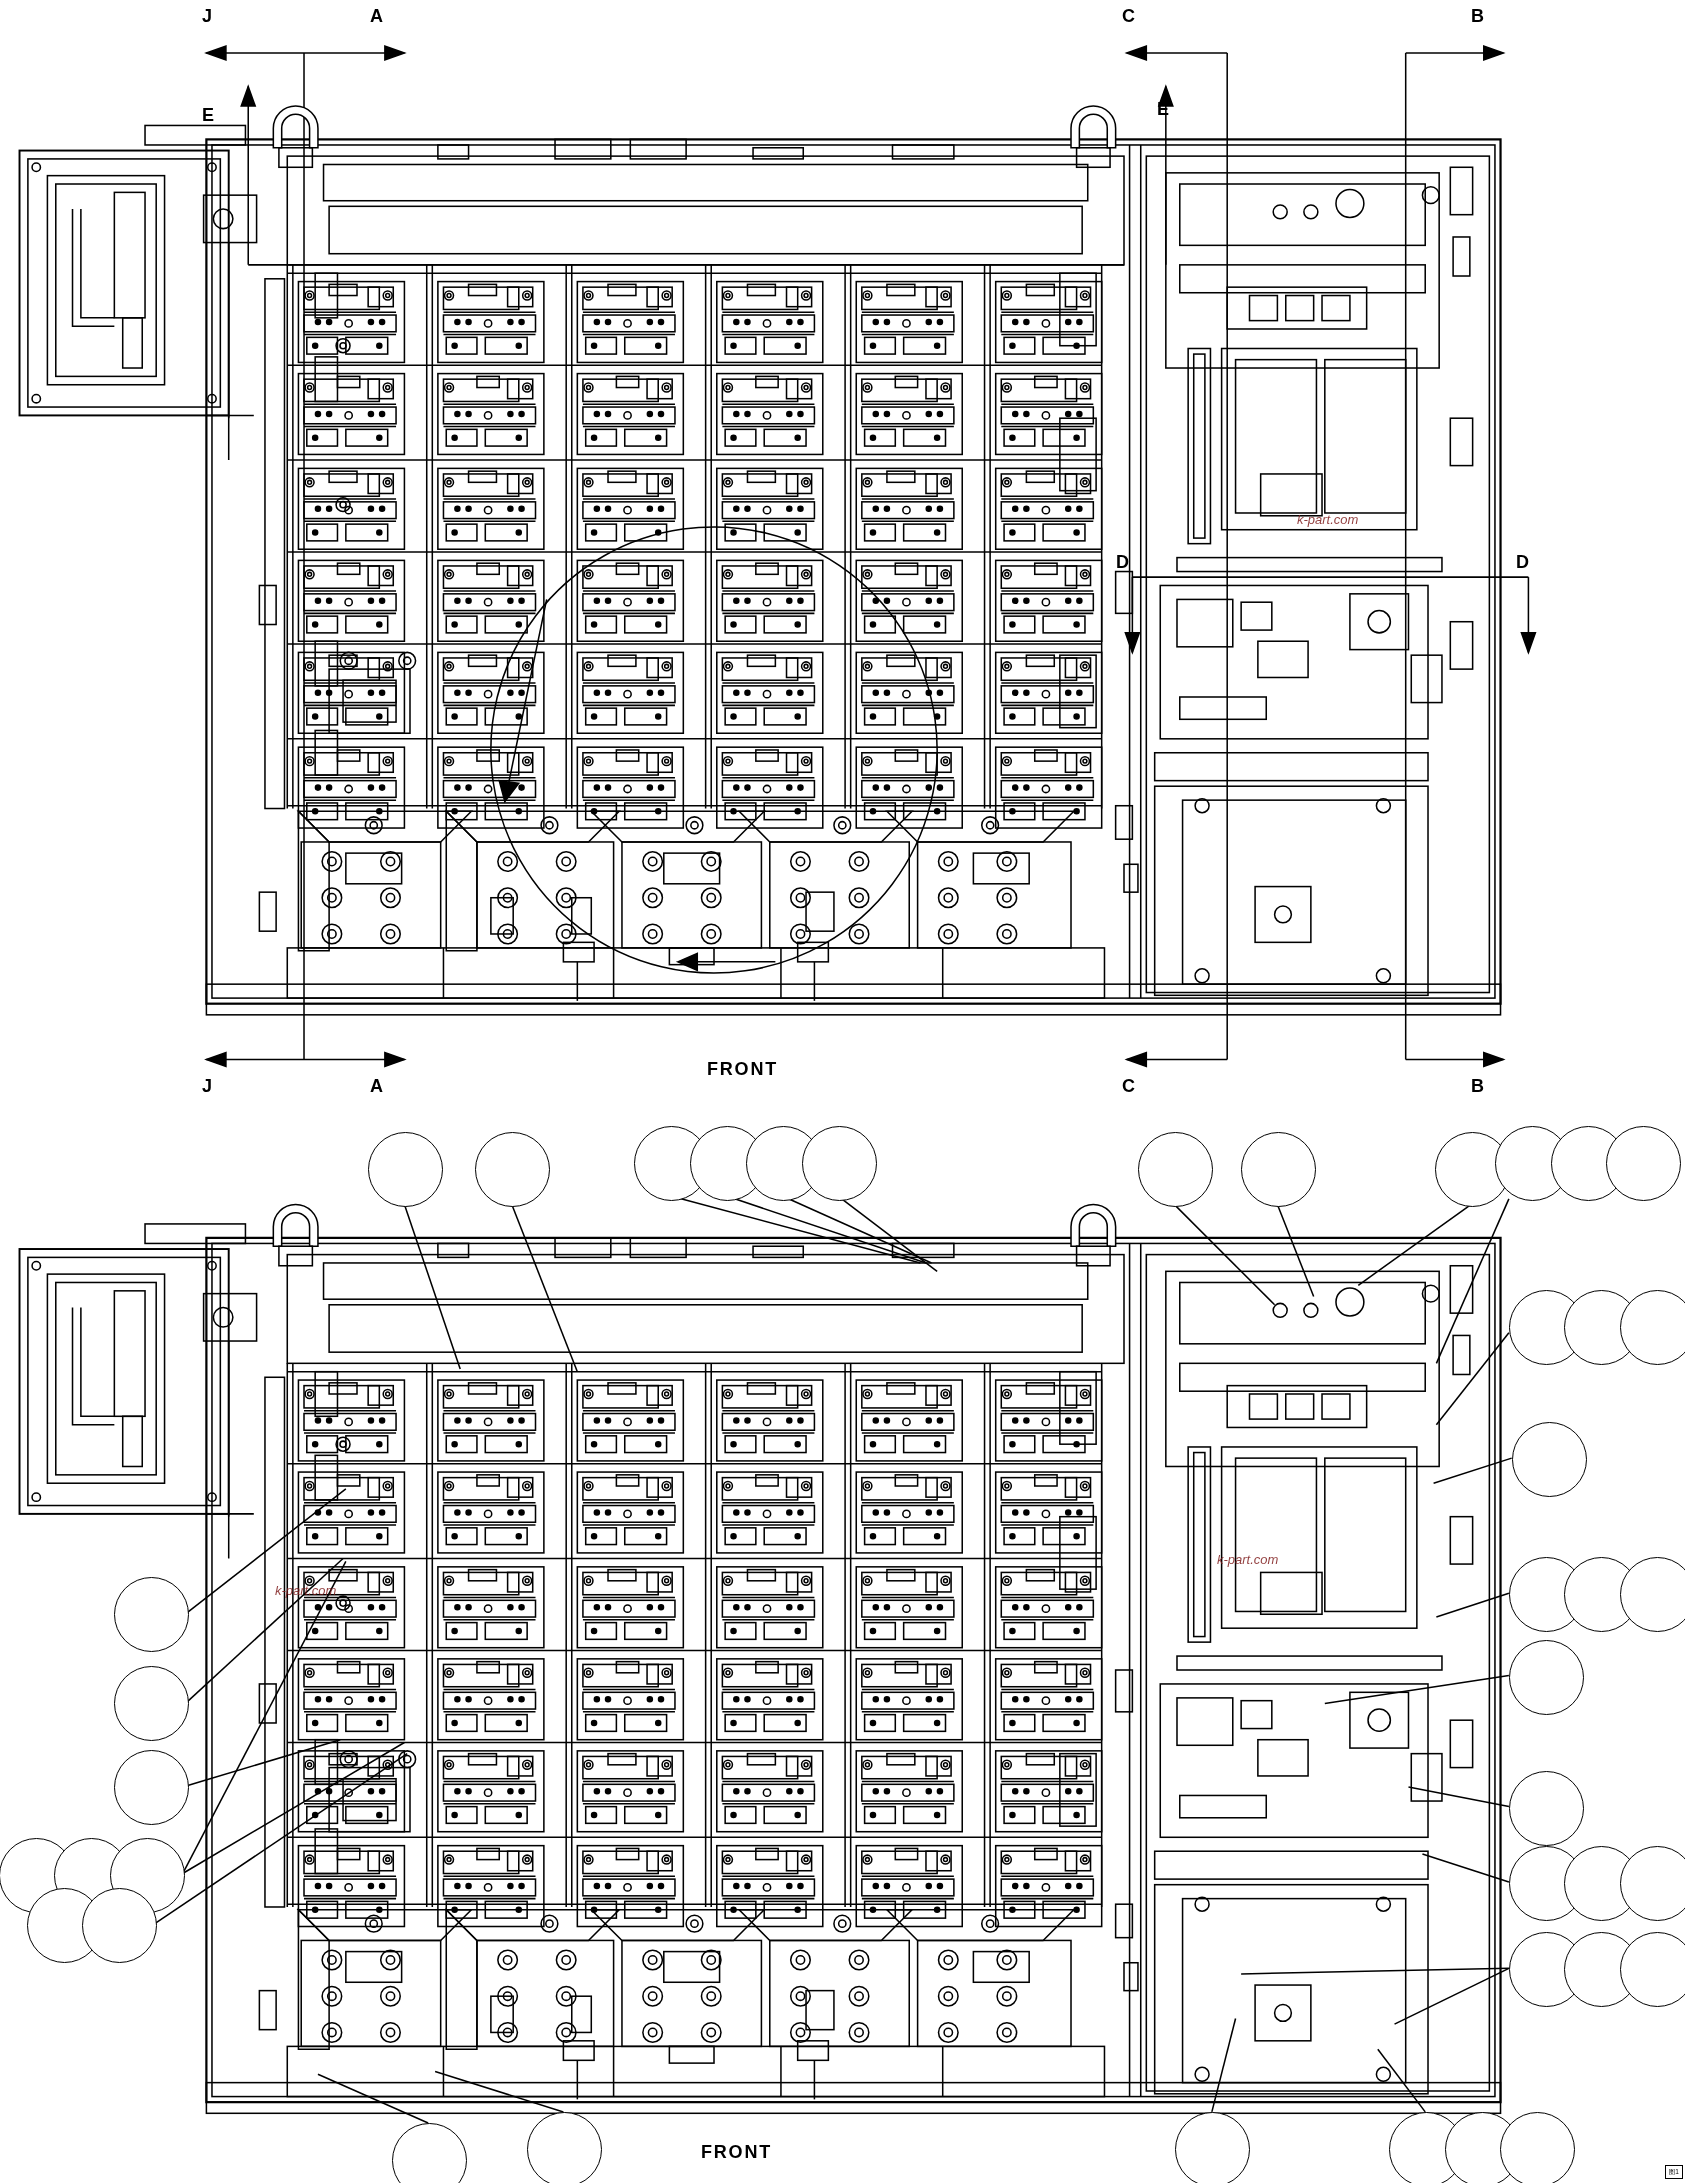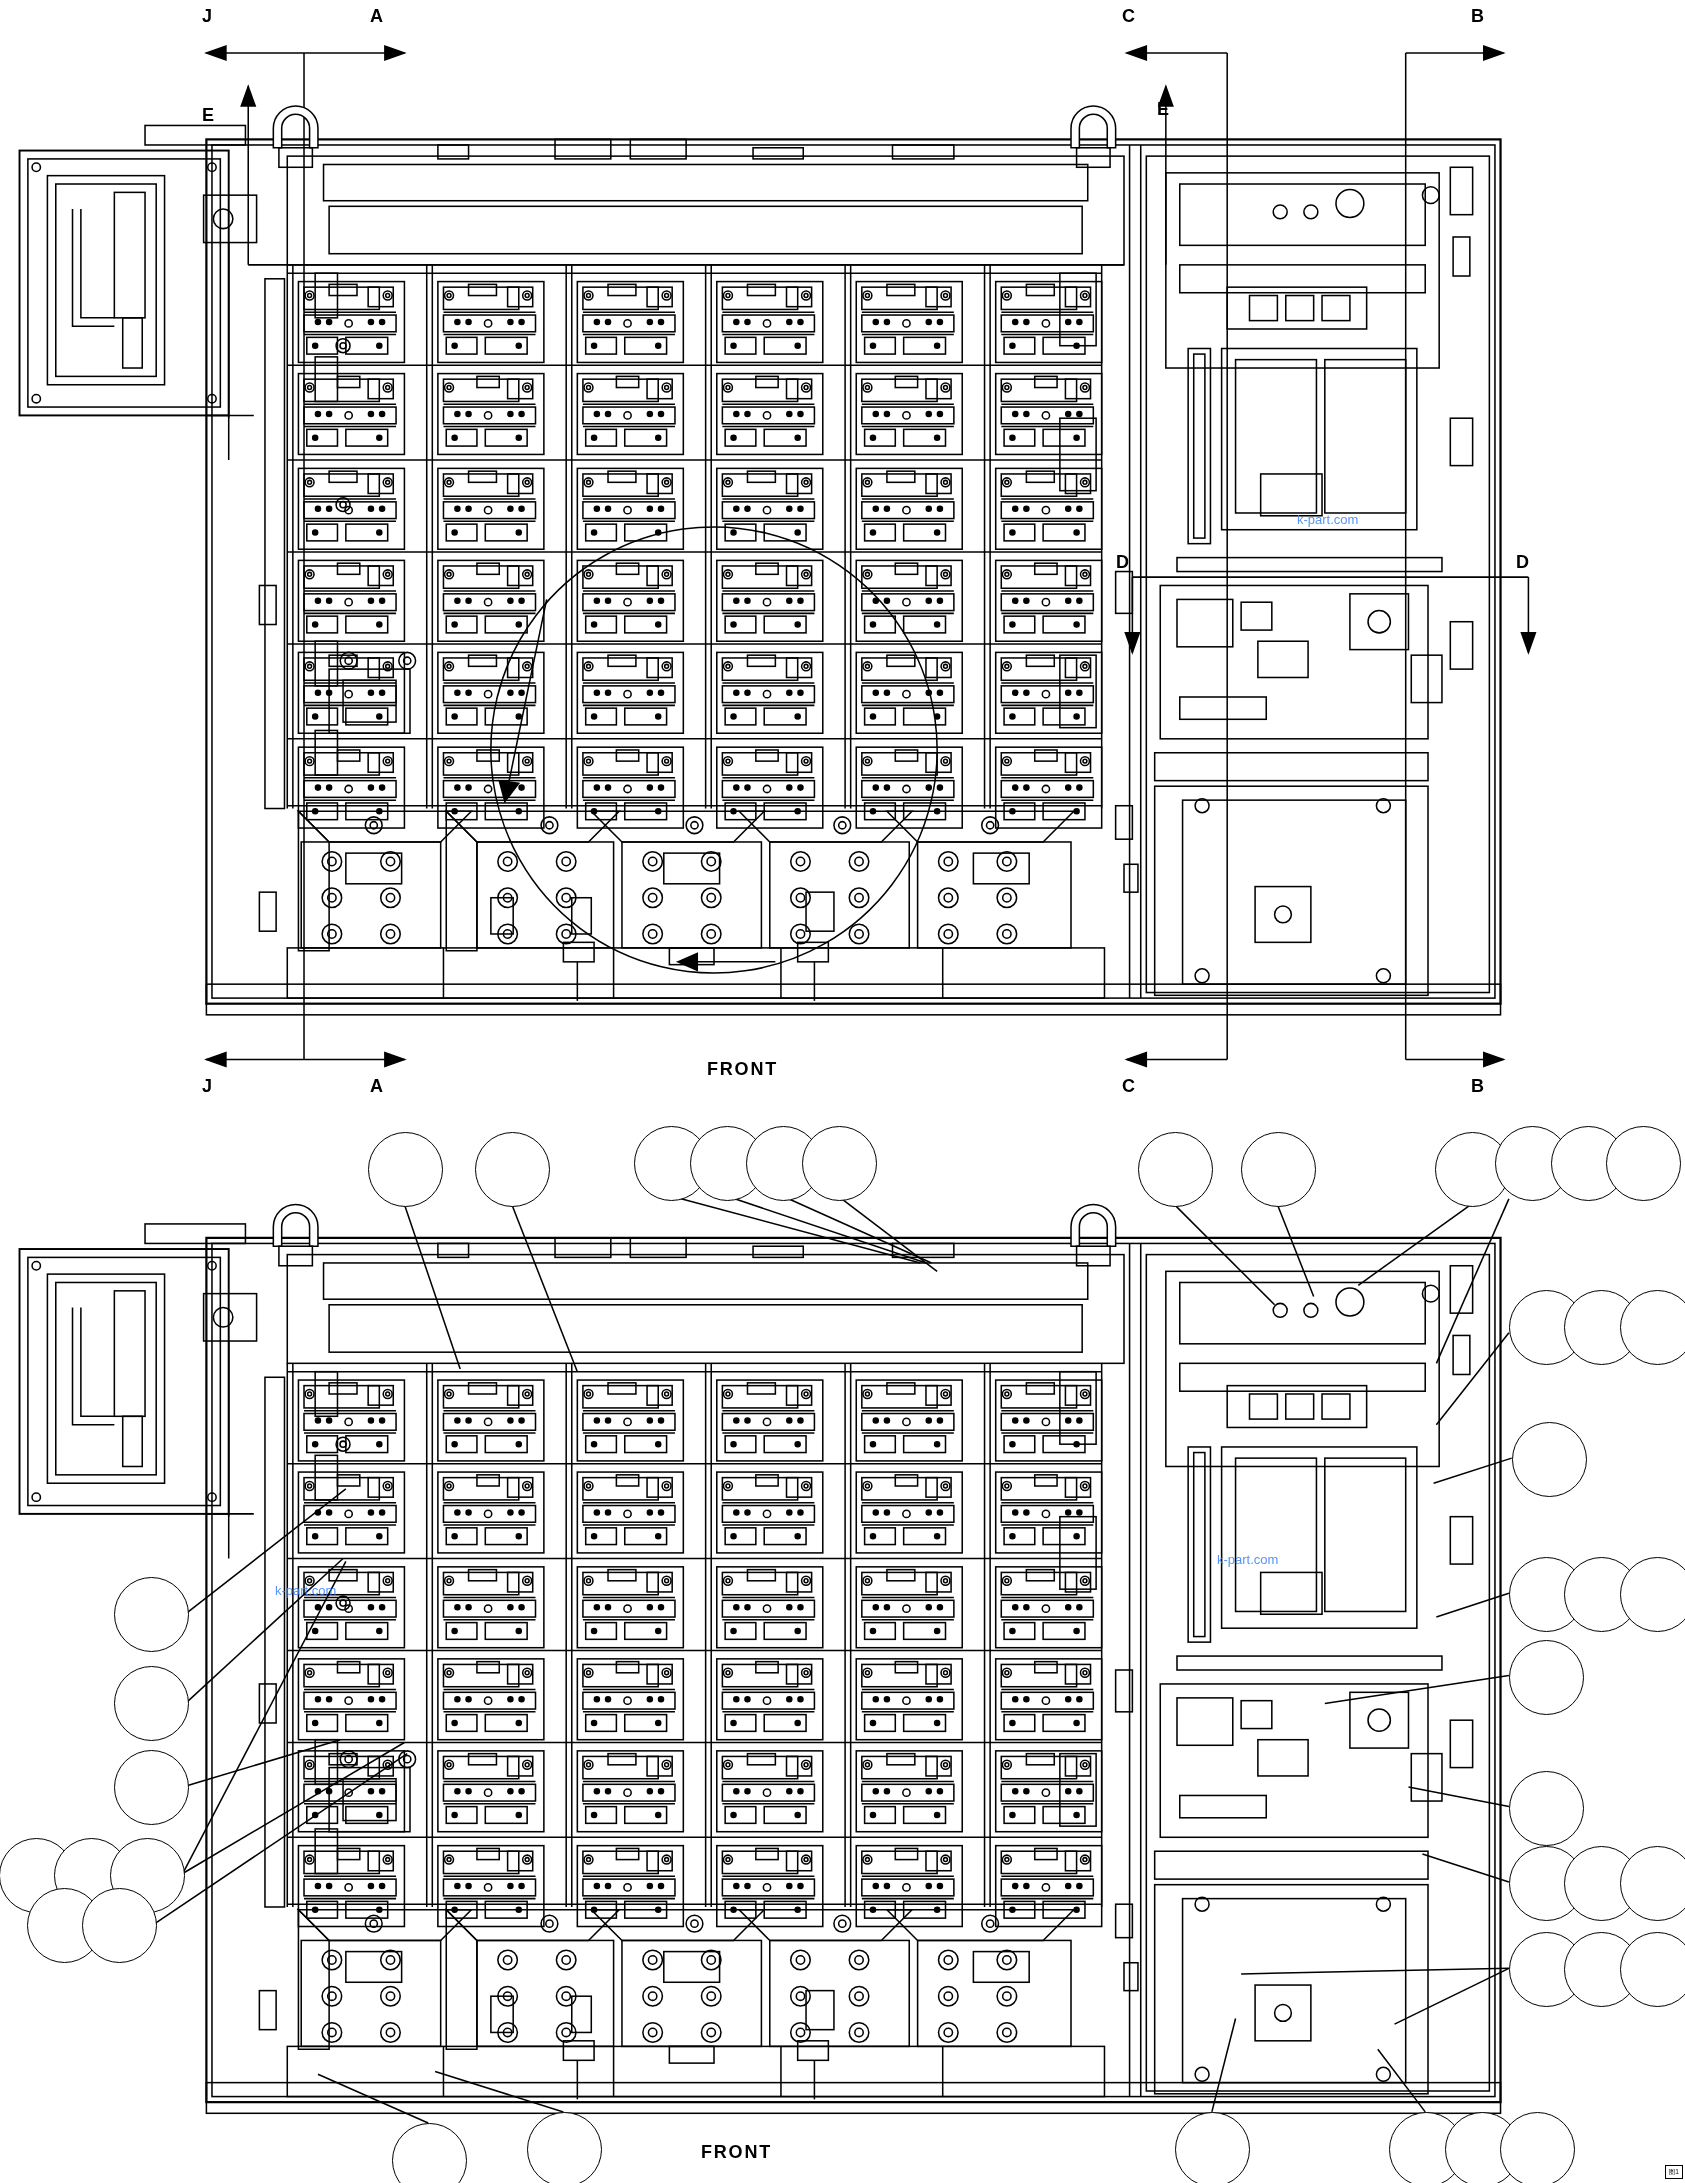--- a/index.html
+++ b/index.html
@@ -2,21 +2,21 @@
 <html style="font-size:9.5px"><head>
 <meta charset="utf-8">
 <style>
   html,body{margin:0;padding:0;background:#ffffff;}
   body{width:1686px;height:2183px;position:relative;font-family:"Liberation Sans",sans-serif;color:#000;}
   .stage{position:absolute;left:0;top:0;width:1686px;height:2183px;}
   .lbl{position:absolute;font-weight:bold;font-size:18px;letter-spacing:0.6px;}
   .lbl-front{position:absolute;font-weight:bold;font-size:18px;letter-spacing:1.8px;}
   .bubble{position:absolute;border:1.8px solid #000;border-radius:50%;background:#fff;}
   svg.overlay{position:absolute;left:0;top:0;width:1686px;height:2183px;overflow:visible;}
-  .wm{position:absolute;color:#3b82f6;font-size:13px;opacity:.85;}
+  .wm{position:absolute;color:#7f1d1d;font-size:13px;font-style:italic;opacity:.85;}
   .tinybox{position:absolute;border:1.2px solid #000;font-size:6.5px;text-align:center;}
 </style>
 </head>
 <body>
 
 <div class="stage">
 
   <svg class="overlay" viewBox="0 0 1209 1566" preserveAspectRatio="none">
     <g stroke="#000" fill="none" stroke-width="1.1">
 

